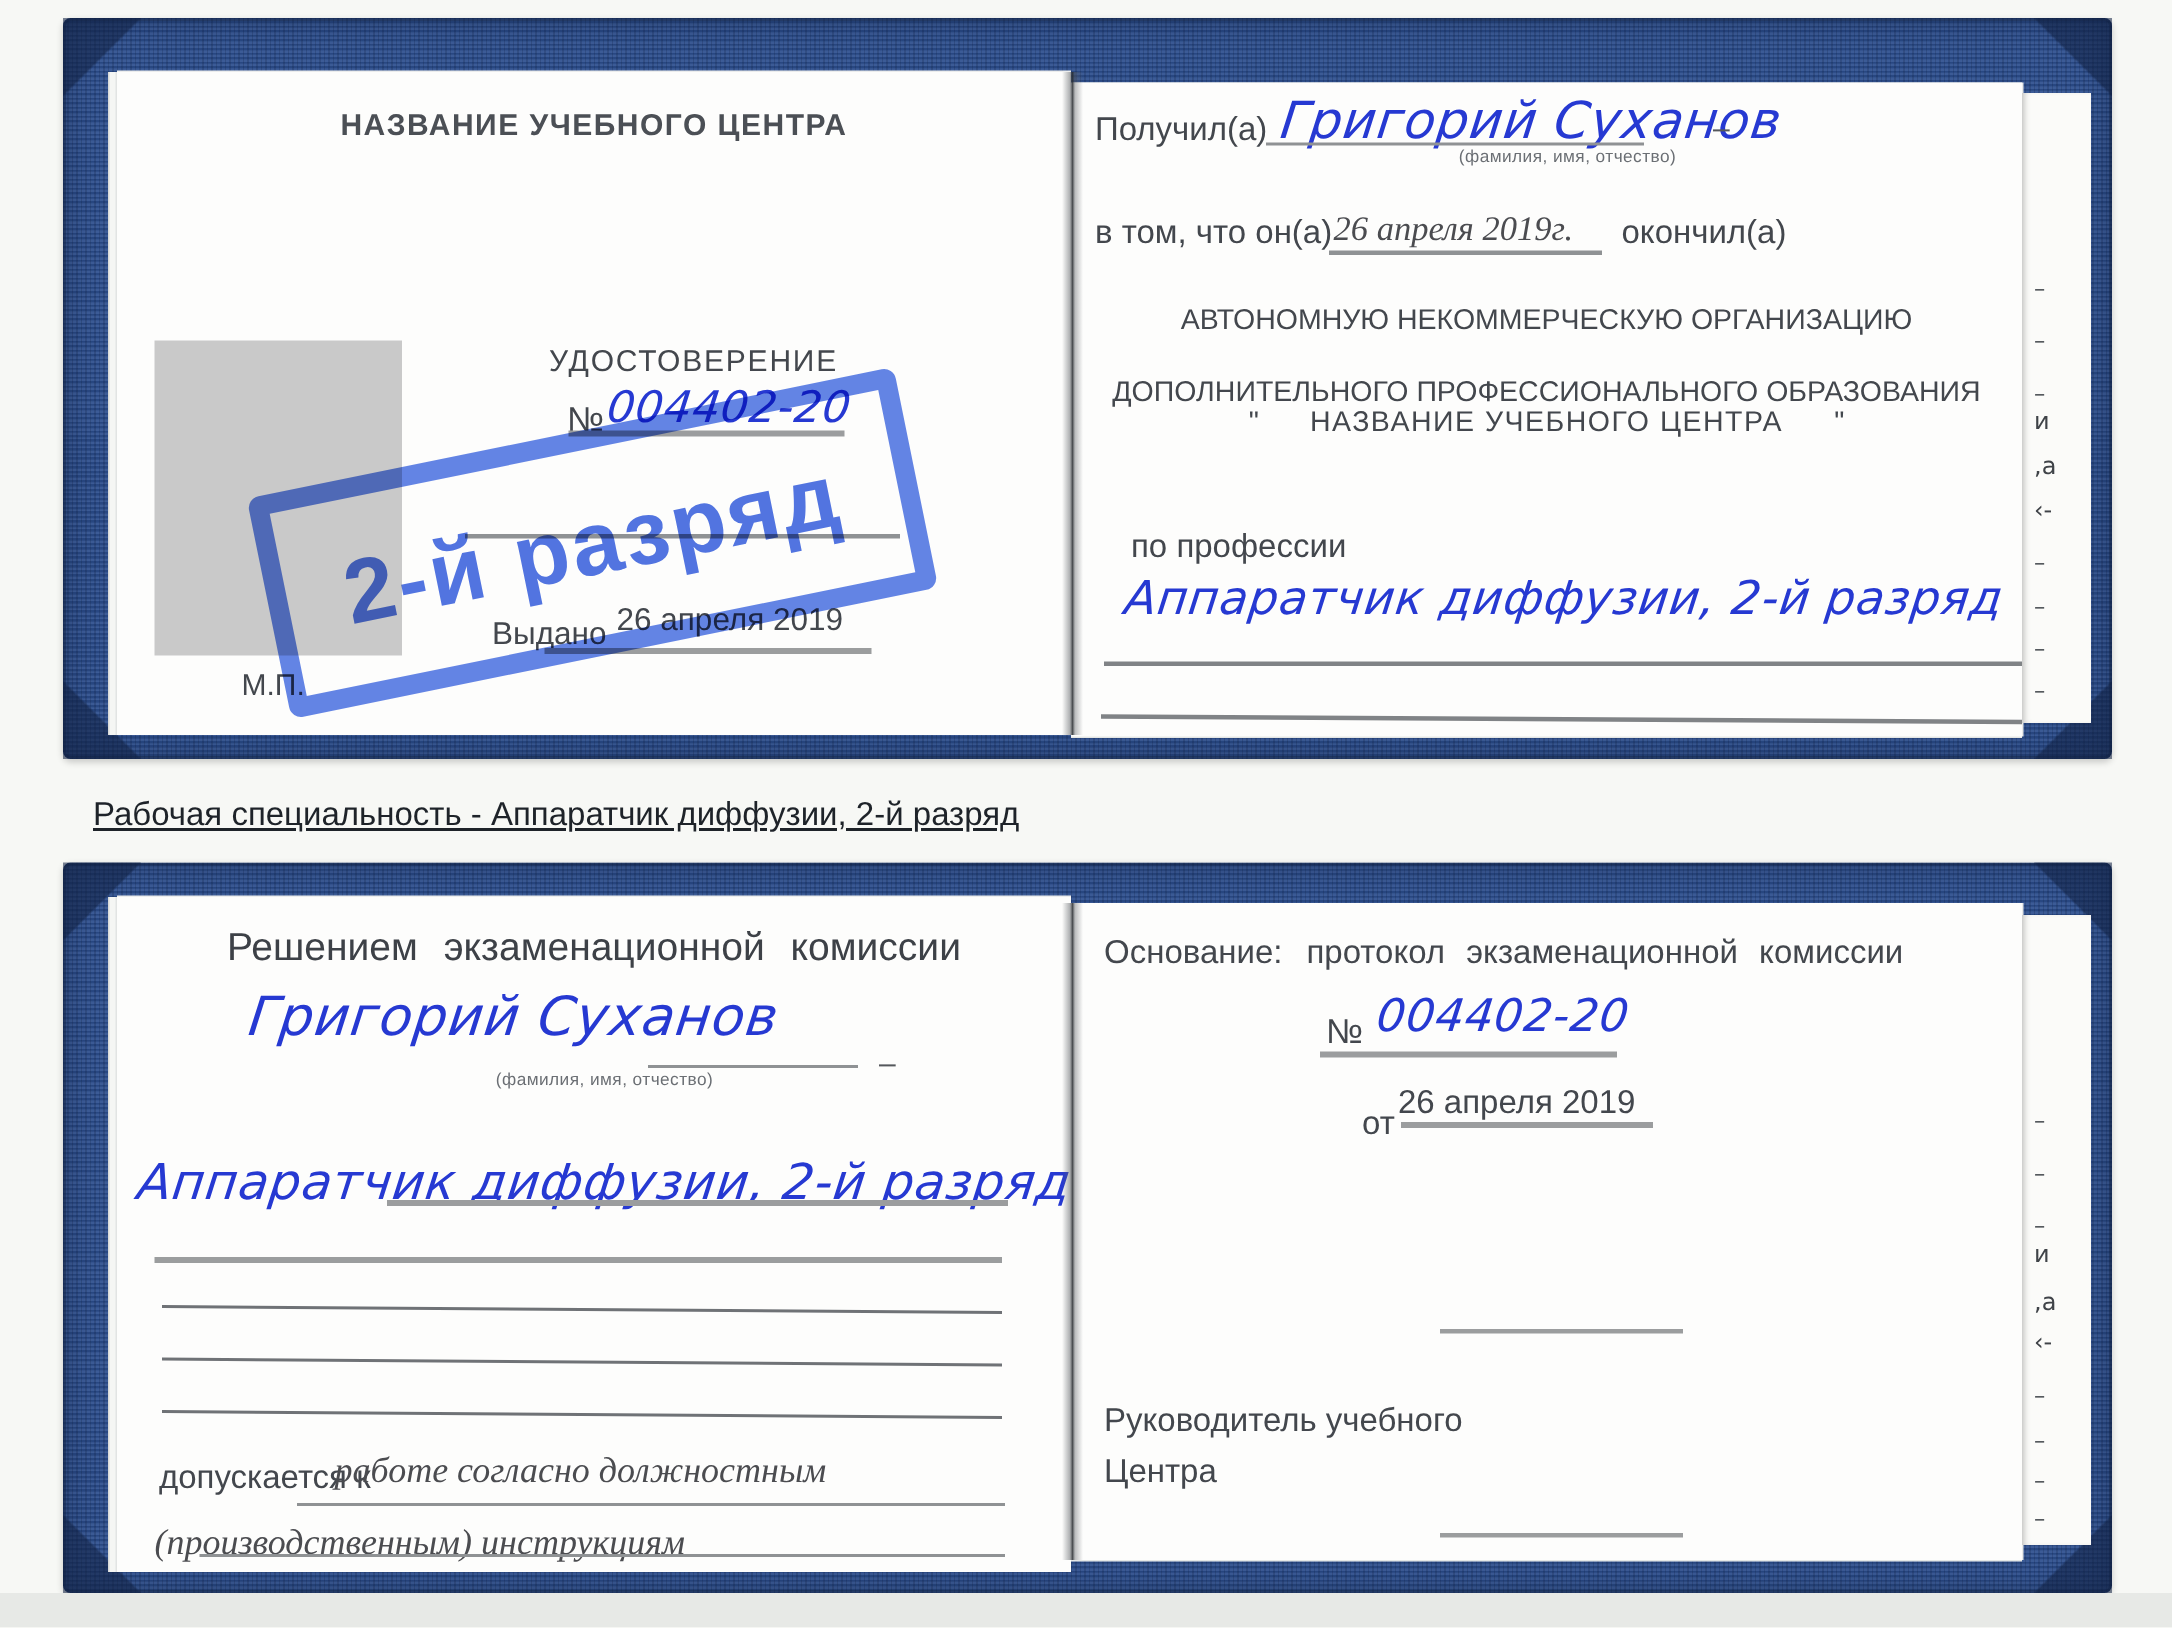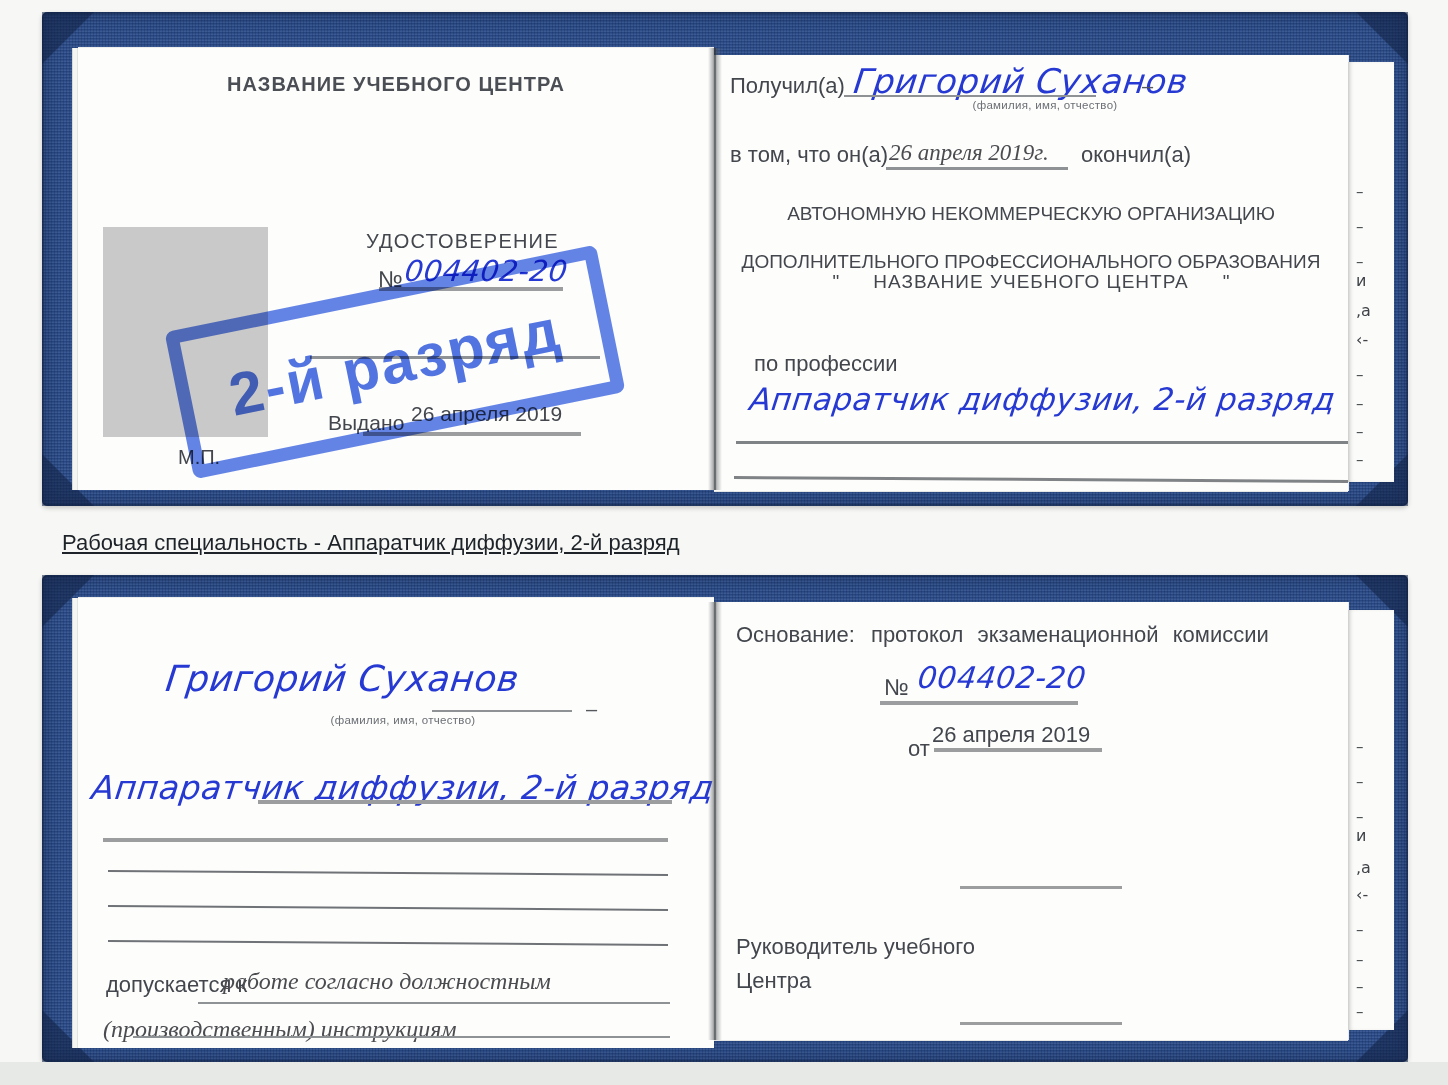--- a/index.html
+++ b/index.html
@@ -66,21 +66,21 @@
     <div class="pr center" style="top:25px;font-size:20px;letter-spacing:1px;font-weight:bold;color:#4b4f55;">НАЗВАНИЕ УЧЕБНОГО ЦЕНТРА</div>
     <div class="photo" style="left:25px;top:179px;width:165px;height:210px;"></div>
     <div class="pr" style="left:288px;top:182px;font-size:20px;letter-spacing:1.2px;">УДОСТОВЕРЕНИЕ</div>
     <div class="pr" style="left:300px;top:218px;font-size:23px;">№</div>
     <div class="hw" style="left:327px;top:206px;font-size:29px;">004402-20</div>
     <div class="rule thick" style="left:301px;top:239px;width:184px;"></div>
     <div class="rule" style="left:232px;top:308px;width:290px;"></div>
     <div class="pr" style="left:250px;top:363px;font-size:21px;">Выдано</div>
     <div class="pr" style="left:333px;top:354px;font-size:21px;">26 апреля 2019</div>
     <div class="rule thick" style="left:285px;top:384px;width:218px;"></div>
-    <div class="pr" style="left:83px;top:398px;font-size:20px;margin-left:17px;">М.П.</div>
+    <div class="pr" style="left:83px;top:398px;font-size:20px;">М.П.</div>
     <div class="stamp" style="left:97px;top:239px;width:440px;height:150px;box-sizing:border-box;">
       <span>2-й разряд</span>
     </div>
   </div>
 
   <div class="page right" style="left:672px;top:43px;width:634px;height:436px;">
     <div class="pr" style="left:16px;top:18px;font-size:22px;text-align:center;">Получил(а)</div>
     <div class="hw" style="left:140px;top:6px;font-size:34px;">Григорий Суханов</div>
     <div class="rule" style="left:130px;top:40px;width:252px;height:2px;"></div>
     <div class="hint" style="left:246px;top:44px;width:170px;">(фамилия, имя, отчество)</div>
@@ -122,20 +122,21 @@
 
 <div class="caption">Рабочая специальность - Аппаратчик диффузии, 2-й разряд</div>
 
 <div class="spread spread2">
   <div class="corner tl"></div>
   <div class="corner tr"></div>
   <div class="corner bl"></div>
   <div class="corner br"></div>
 
   <div class="page left" style="left:36px;top:23px;width:636px;height:450px;">
+    <div class="pr center" style="top:18px;font-size:26px;word-spacing:10px;color:#3d4147;">Решением экзаменационной комиссии</div>
     <div class="hw" style="left:88px;top:60px;font-size:36px;">Григорий Суханов</div>
     <div class="rule" style="left:354px;top:112px;width:140px;height:2px;"></div>
     <div class="pr" style="left:508px;top:100px;font-size:20px;color:#55585c;">–</div>
     <div class="hint" style="left:240px;top:116px;width:170px;">(фамилия, имя, отчество)</div>
 
     <div class="hw" style="left:14px;top:170px;font-size:33px;">Аппаратчик диффузии, 2-й разряд</div>
 
     <div class="rule thick" style="left:180px;top:202px;width:414px;"></div>
     <div class="rule thick" style="left:25px;top:240px;width:565px;"></div>
     <div class="rule" style="left:30px;top:274px;width:560px;height:2px;background:#6f7276;transform:rotate(.4deg);"></div>

